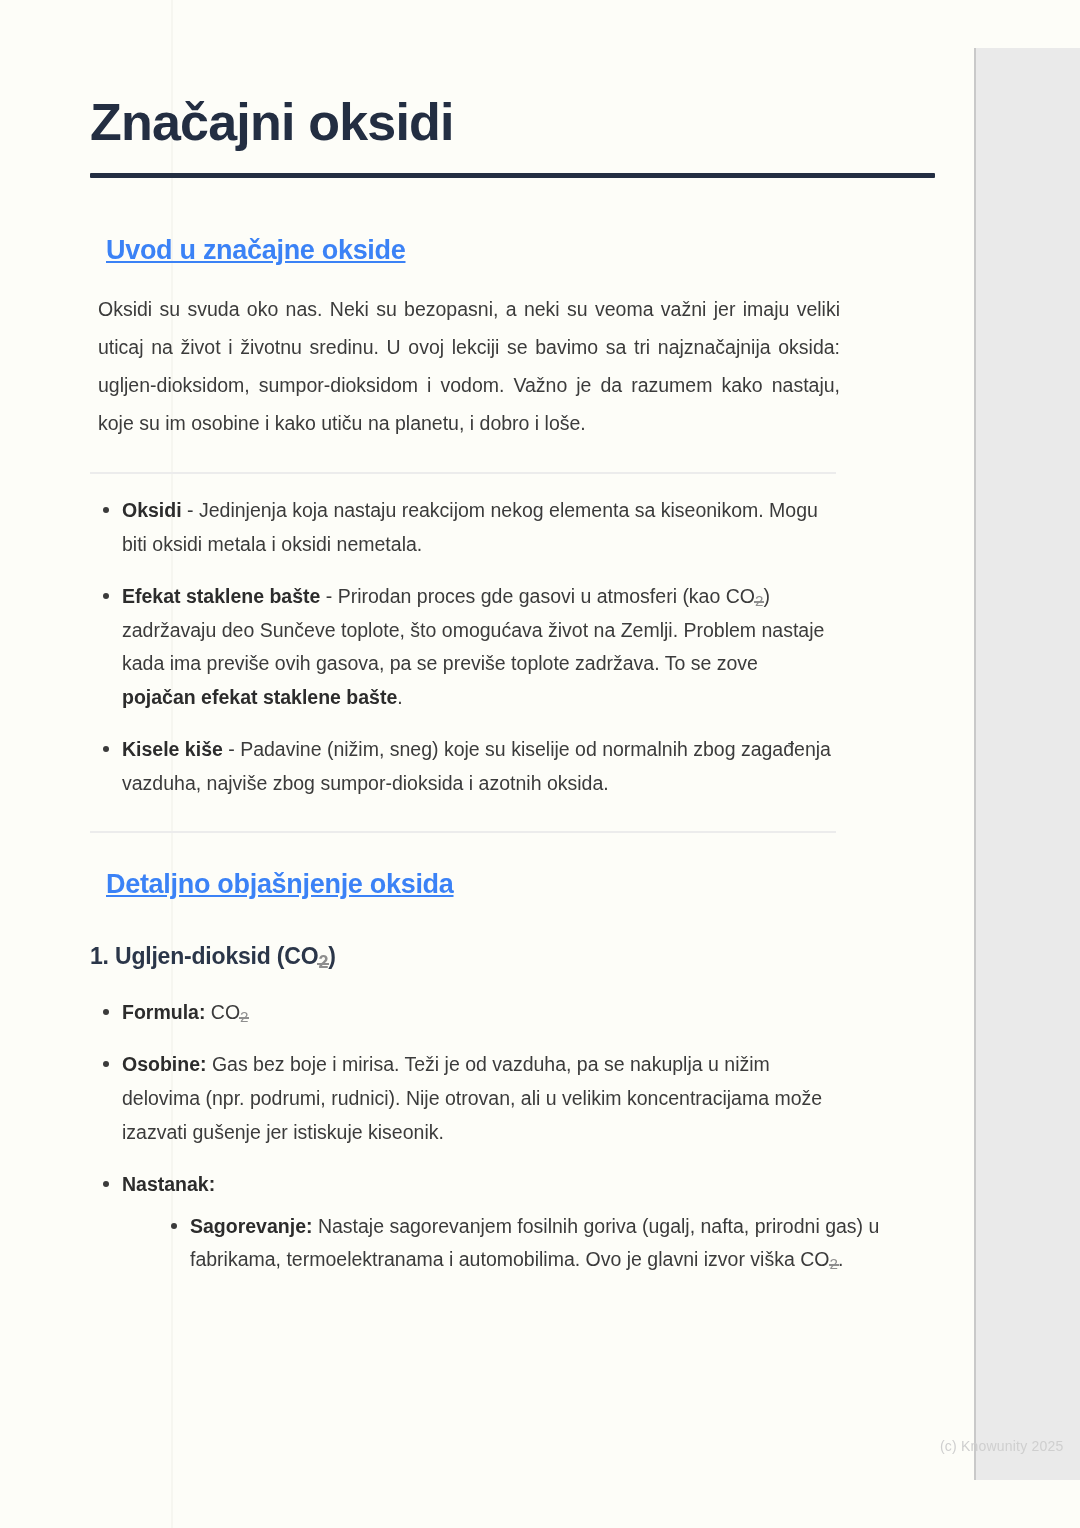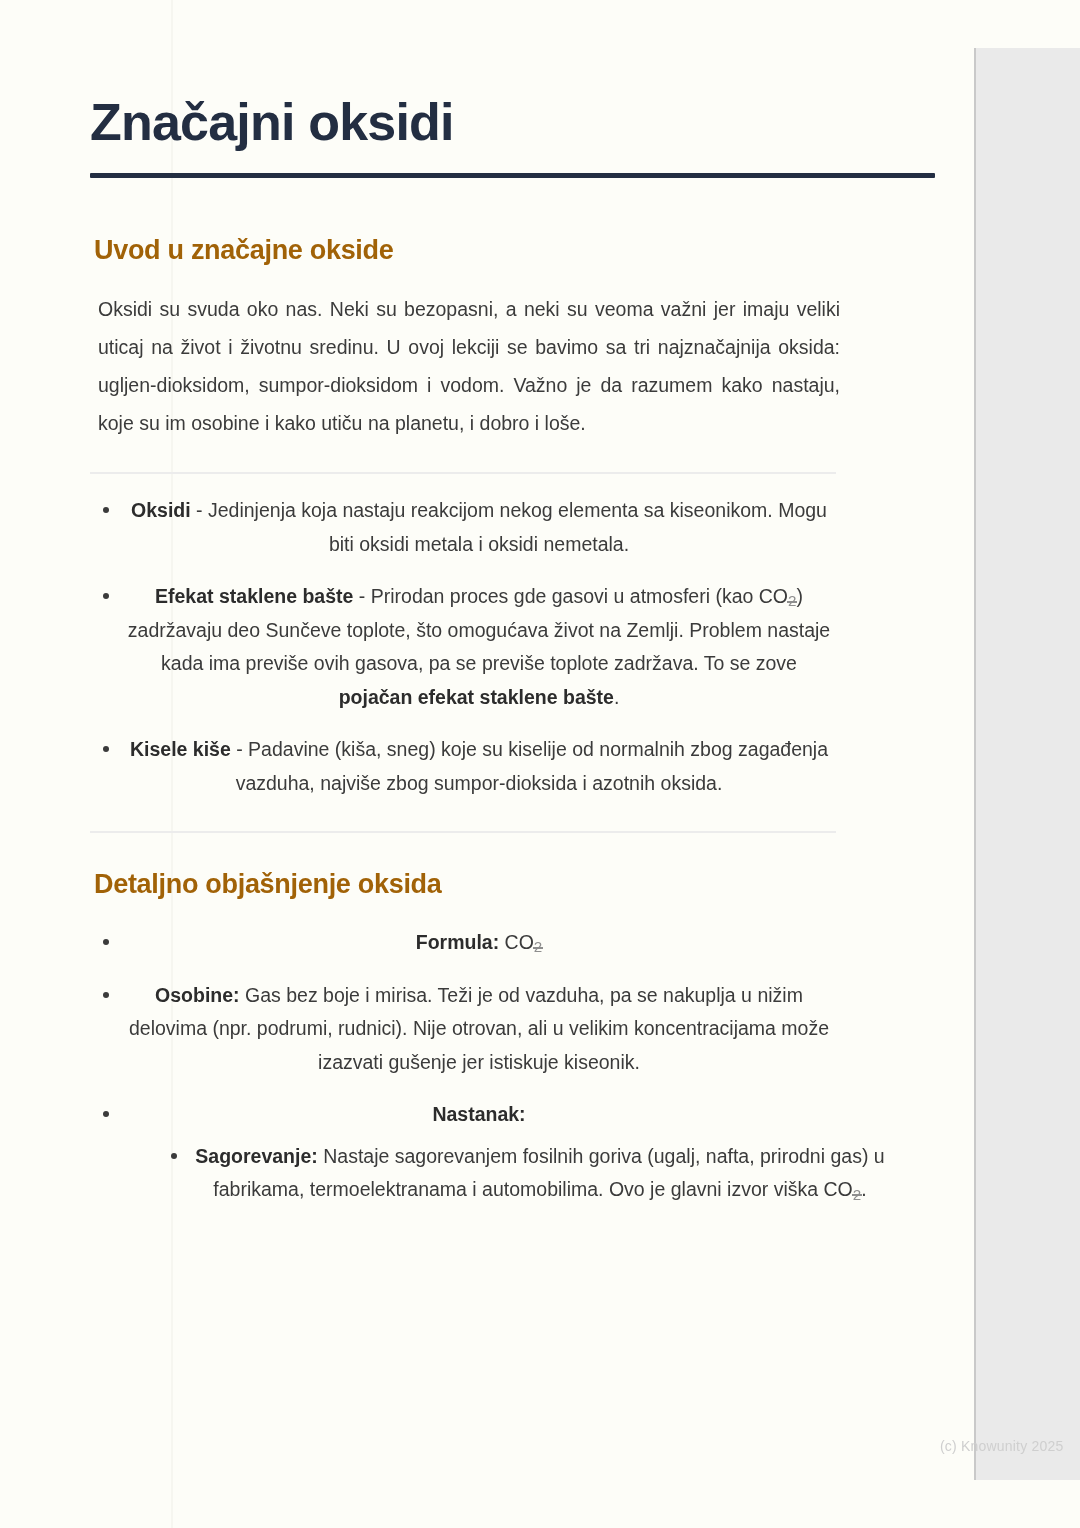--- a/index.html
+++ b/index.html
@@ -78,26 +78,27 @@
   .title-rule {
     margin-top: 22px;
     width: 845px;
     height: 5px;
     background: #232e42;
     border-radius: 1px;
   }
 
   
   .h2 {
-    margin: 4px;
+    margin: 16px;
     font-size: 27px;
     line-height: 1.25;
     font-weight: 700;
     letter-spacing: -0.3px;
-    color: #a16207;
+    color: #3b82f6;
+    text-decoration: underline;
   }
   .h2.intro      { margin-top: 56px; }
   .h2.keyterms   { margin-top: 33px; }
   .h2.detailed   { margin-top: 35px; }
 
   .h3 {
     margin: 0;
     margin-top: 40px;
     font-size: 23px;
     line-height: 1.3;
@@ -126,21 +127,21 @@
     background: #ececec;
   }
   .divider.d2 { margin-top: 31px; }
 
   
   ul.bullets {
     margin: 0;
     padding: 0;
     list-style: none;
   }
-  ul.bullets.level1 { margin-top: 20px; text-align: center; }
+  ul.bullets.level1 { margin-top: 20px; }
 
   ul.bullets.level1 > li {
     position: relative;
     padding-left: 32px;
     margin-top: 19px;
     font-size: 19.5px;
     line-height: 1.72;
     color: #3b3b3b;
     width: 714px;
   }
@@ -246,29 +247,30 @@
       <li>
         <b>Oksidi</b><span> - </span><span>Jedinjenja koja nastaju reakcijom nekog elementa sa kiseonikom. Mogu biti oksidi metala i oksidi nemetala.</span>
       </li>
 
 
       <li>
         <b>Efekat staklene bašte</b><span> - </span><span>Prirodan proces gde gasovi u atmosferi (kao CO</span><span class="sub">2</span><span>) zadržavaju deo Sunčeve toplote, što omogućava život na Zemlji. Problem nastaje kada ima previše ovih gasova, pa se previše toplote zadržava. To se zove </span><b>pojačan efekat staklene bašte</b><span>.</span>
       </li>
 
       <li>
-        <b>Kisele kiše</b><span> - </span><span>Padavine (kiša, sneg) koje su kiselije od normalnih zbog zagađenja vazduha, najviše zbog sumpor-dioksida i azotnih oksida.</span>
+        <b>Kisele kiše</b><span> - </span><span>Padavine (nižim, sneg) koje su kiselije od normalnih zbog zagađenja vazduha, najviše zbog sumpor-dioksida i azotnih oksida.</span>
       </li>
 
     </ul>
 
     <div class="divider d2"></div>
 
     <h2 class="h2 detailed">Detaljno objašnjenje oksida</h2>
 
+    <h3 class="h3"><span>1. Ugljen-dioksid (CO</span><span class="sub">2</span><span>)</span></h3>
 
     <ul class="bullets level1 compact">
 
       <li>
         <b>Formula:</b><span> CO</span><span class="sub">2</span>
       </li>
 
       <li>
         <b>Osobine:</b><span> Gas bez boje i mirisa. Teži je od vazduha, pa se nakuplja u nižim delovima (npr. podrumi, rudnici). Nije otrovan, ali u velikim koncentracijama može izazvati gušenje jer istiskuje kiseonik.</span>
       </li>

